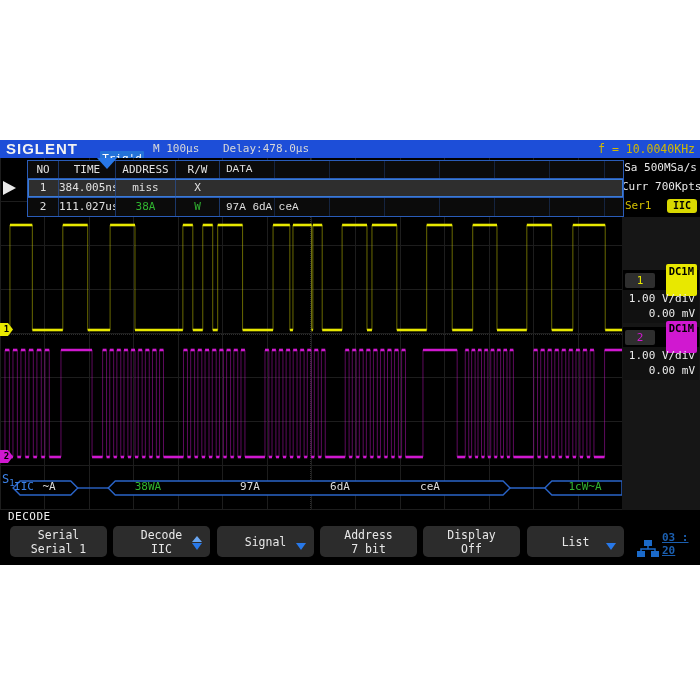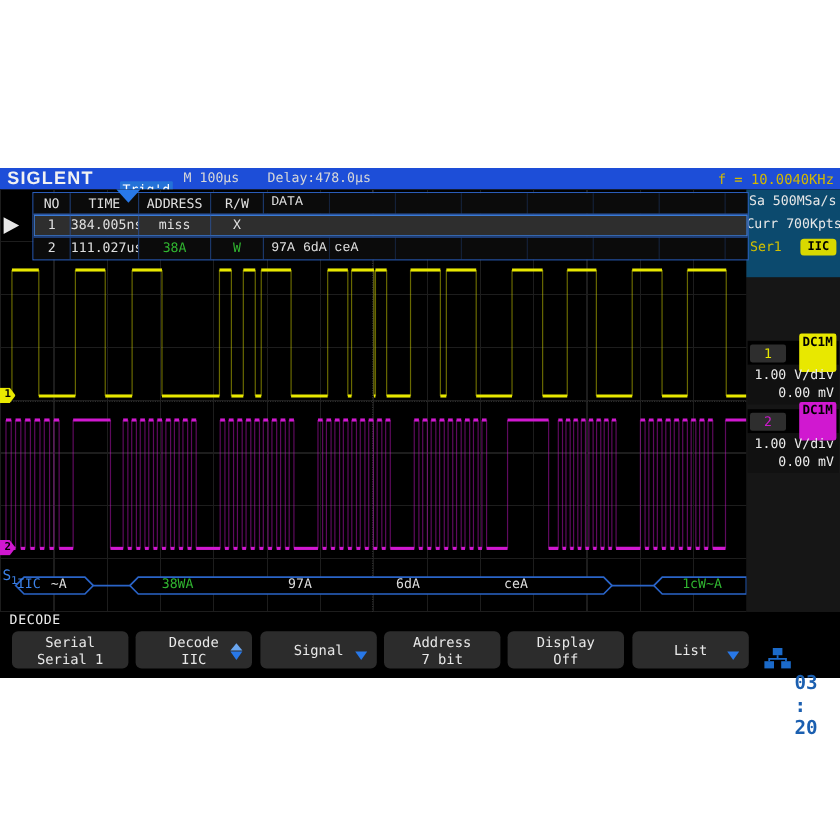--- a/index.html
+++ b/index.html
@@ -50,21 +50,21 @@
   .chtag2{top:292px;background:#d018d0;}
 
   
   .s1label{position:absolute;left:2px;top:314px;color:#3c82e8;font-size:12px;z-index:2;}
   .s1label sub{font-size:9px;}
   .bus-label{position:absolute;top:322px;height:14px;line-height:14px;font-size:11px;z-index:2;
              transform:translateX(-50%);white-space:nowrap;}
 
   
   .sidebar{position:absolute;left:622px;top:18px;width:78px;height:352px;background:#161616;}
-  .sb-top{background:#0c4a6e;padding-bottom:16px;}
+  .sb-top{background:#000000;padding-bottom:2px;}
   .sb-line{height:19px;line-height:19px;text-align:right;padding-right:3px;color:#e8e8e8;font-size:11px;white-space:nowrap;}
   .sb-ser{height:19px;display:flex;align-items:center;justify-content:flex-end;}
   .sb-ser .slot{color:#d2c000;font-size:11px;padding-left:3px;flex:1;}
   .sb-ser .badge{background:#d8d800;color:#000;font-weight:bold;font-size:10px;border-radius:3px;
                  padding:0 6px;margin-right:3px;height:14px;line-height:14px;}
   .chbox{margin:0 1px;}
   .chbox1{margin-top:53px;}
   .chbox2{margin-top:4px;}
   .chhead{display:flex;align-items:center;height:20px;background:#000;}
   .chnum{width:30px;height:15px;line-height:15px;background:#2e2e2e;border-radius:2px;margin-left:2px;
@@ -81,21 +81,21 @@
         color:#e8e8e8;font-size:11.5px;text-align:center;cursor:pointer;}
   .mbtn .l1{display:block;margin-top:2px;line-height:14px;}
   .mbtn .l2{display:block;line-height:14px;}
   .mbtn.single .l1{margin-top:9px;}
   .arr{position:absolute;right:8px;bottom:7px;width:10px;}
   .a-dn{display:block;width:0;height:0;border-left:5px solid transparent;border-right:5px solid transparent;
         border-top:7px solid #2878e8;}
   .a-up{display:block;width:0;height:0;border-left:5px solid transparent;border-right:5px solid transparent;
         border-bottom:6px solid #6aa6f0;margin-bottom:1px;}
   .net-icon{position:absolute;left:636px;top:399px;z-index:5;}
-  .clock{position:absolute;left:662px;top:419px;color:#1b5fb0;font-size:16px;font-weight:bold;z-index:5;}
+  .clock{position:absolute;left:662px;top:391px;color:#1b5fb0;font-size:11px;font-weight:bold;z-index:5;text-decoration:underline;}
 </style>
 </head>
 <body>
 
 <div class="scope">
 
   <div class="topbar">
     <span class="logo">SIGLENT</span>
     <span class="trig">Trig'd</span>
     <span class="tb-item" style="left:153px;">M 100µs</span>

